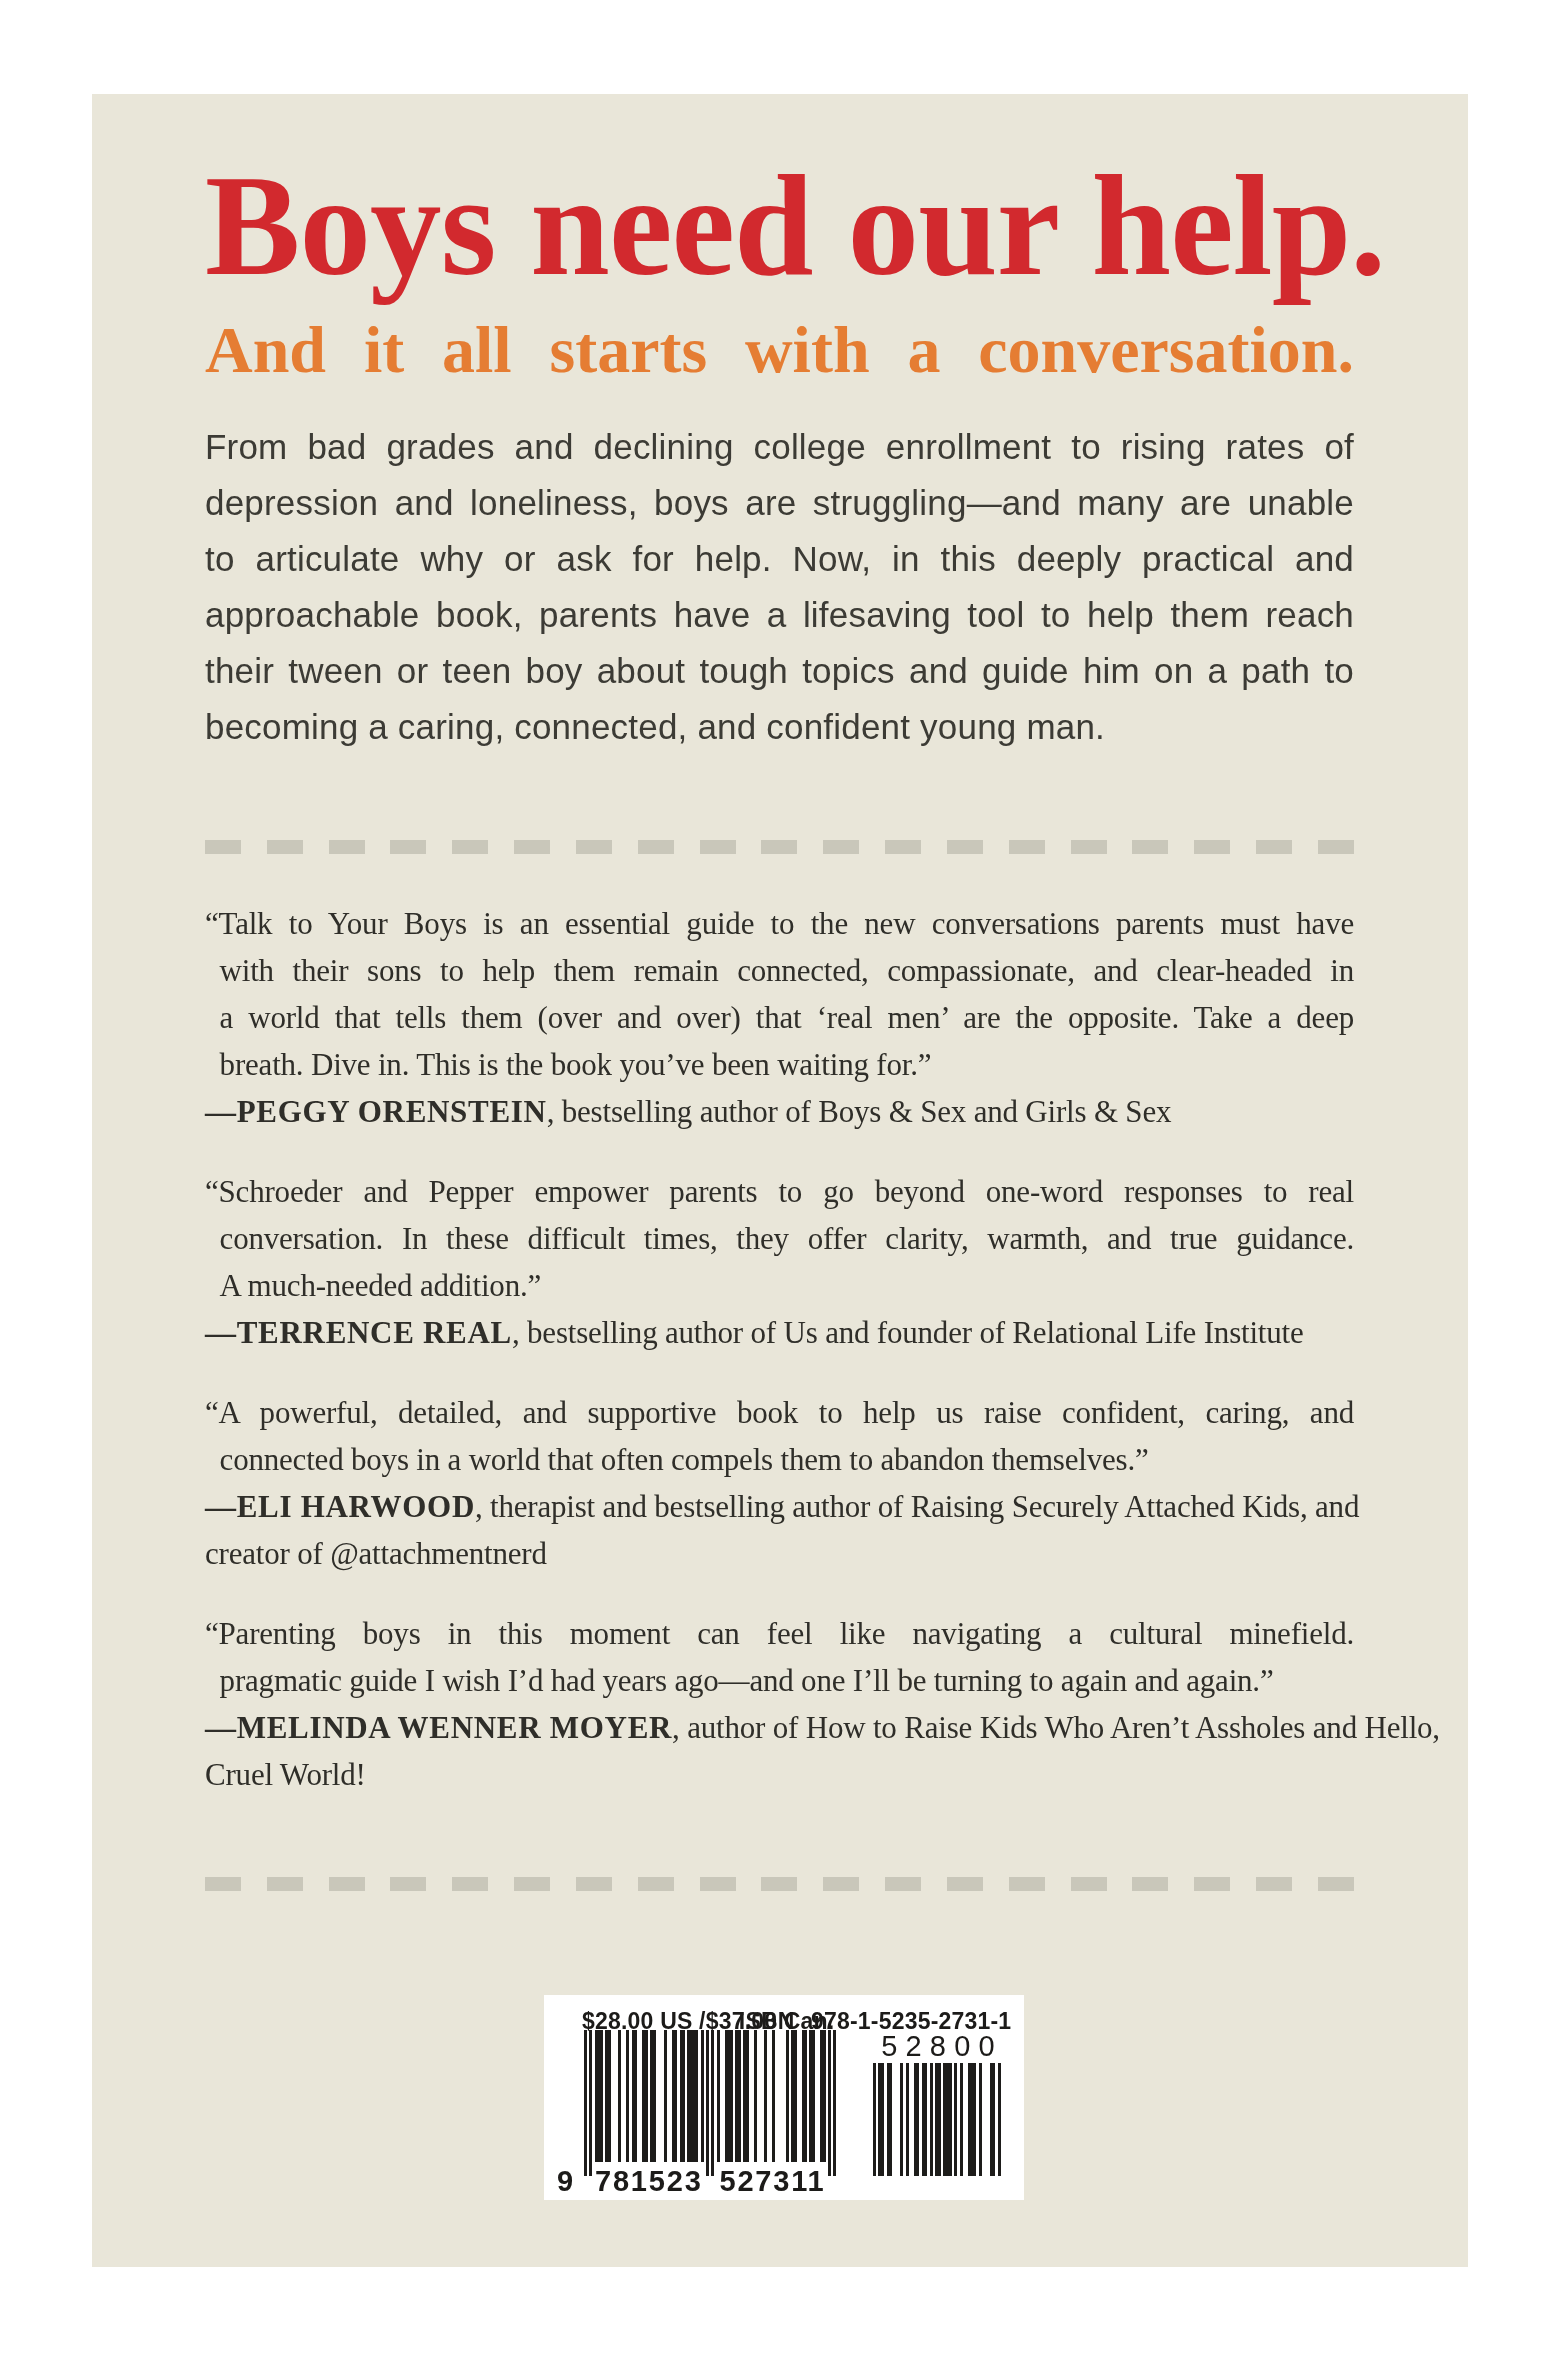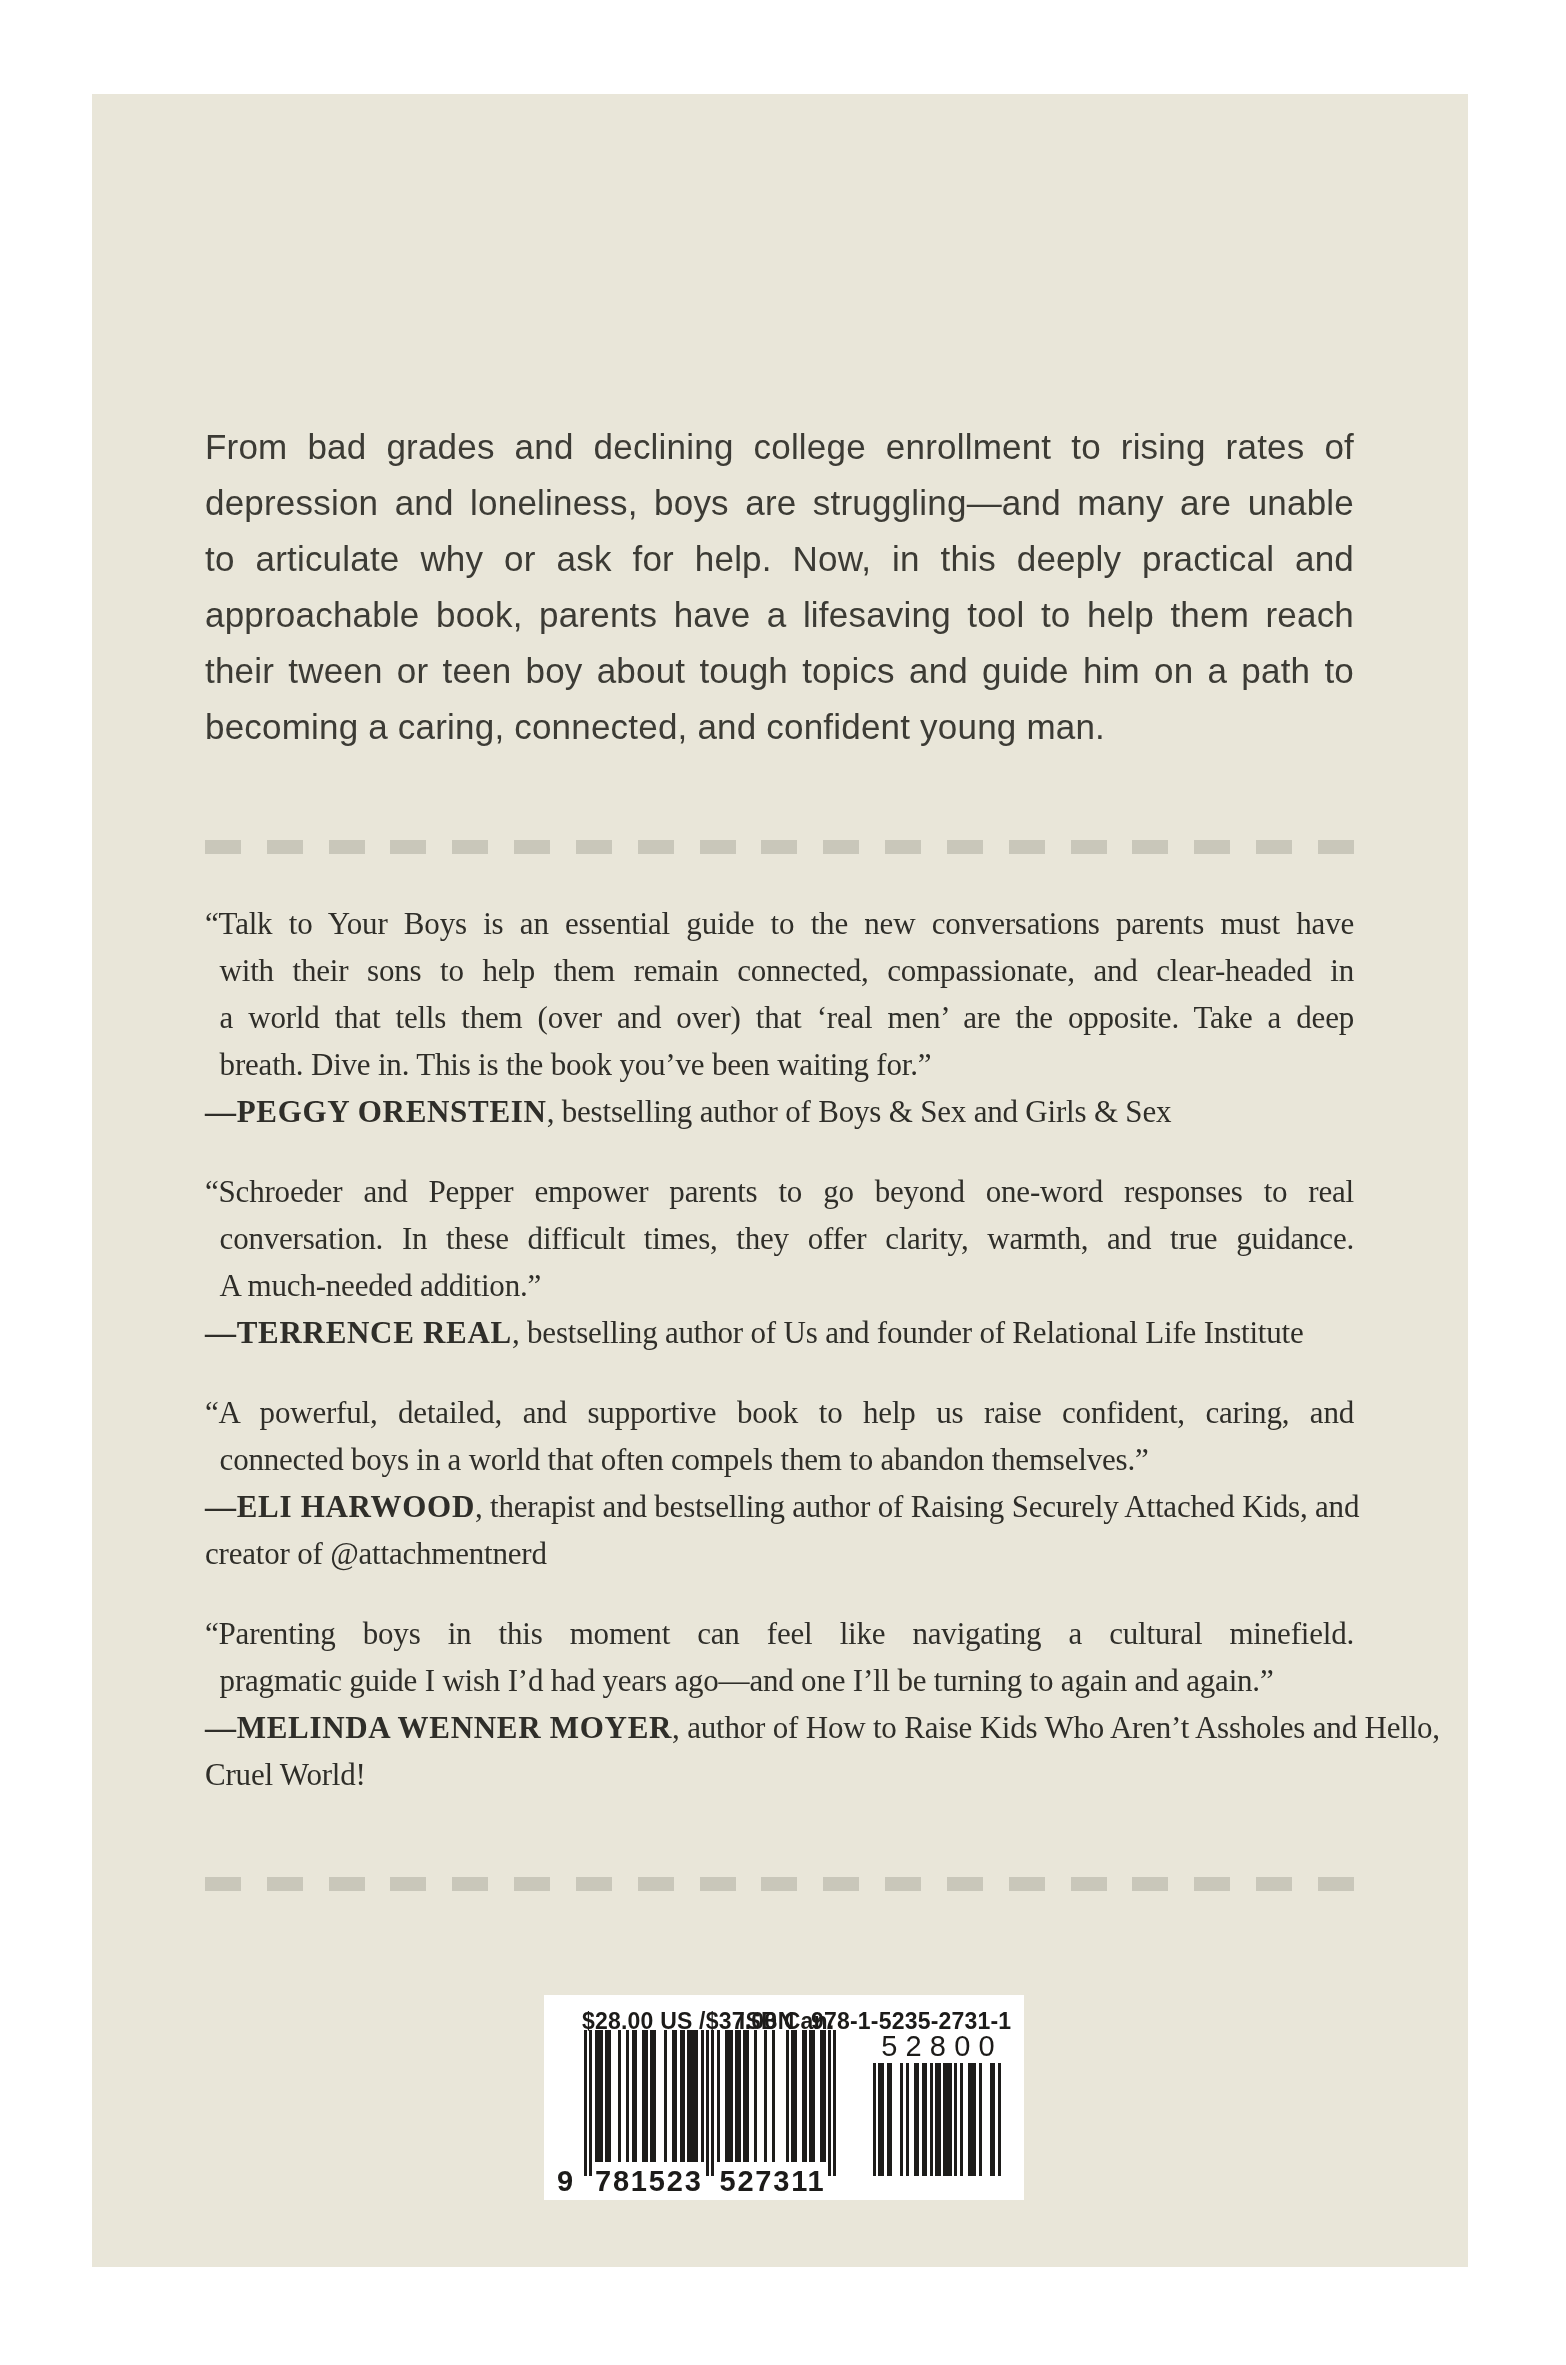--- a/index.html
+++ b/index.html
@@ -69,20 +69,22 @@
   }
   .supp .bars { position:absolute; left:0; top:33px; width:100%; height:113px; }
   .supp .bar { position:absolute; top:0; height:113px; background:var(--barcode-black,#1d1c1a); }
 </style>
 </head>
 <body>
 
 <div class="page">
   <div class="cover">
 
+    <div class="headline">Boys need our help.</div>
+    <div class="subtitle">And it all starts with a conversation.</div>
 
     <div class="intro jl">
         <div class="jline">From bad grades and declining college enrollment to rising rates of</div>
         <div class="jline">depression and loneliness, boys are struggling—and many are unable</div>
         <div class="jline">to articulate why or ask for help. Now, in this deeply practical and</div>
         <div class="jline">approachable book, parents have a lifesaving tool to help them reach</div>
         <div class="jline">their tween or teen boy about tough topics and guide him on a path to</div>
         <div class="jline">becoming a caring, connected, and confident young man.</div>
       </div>
 

